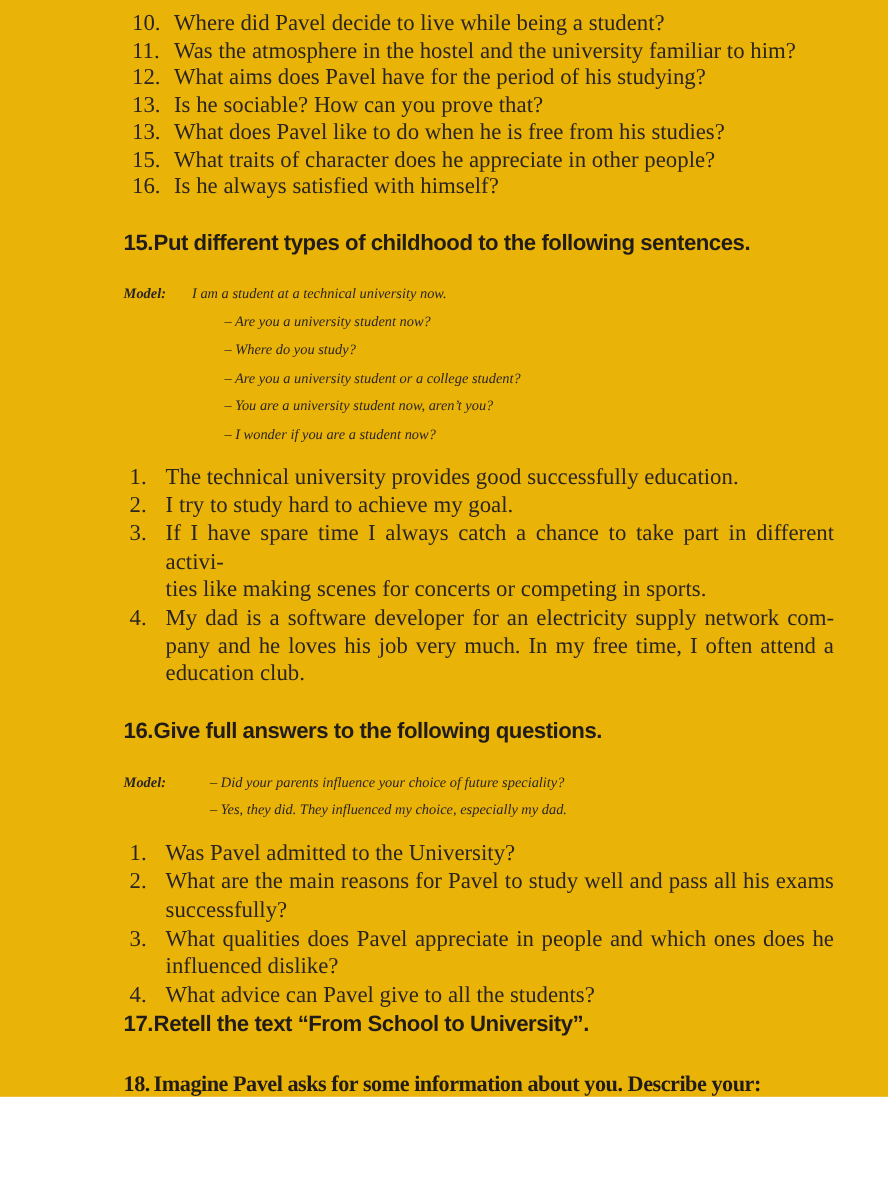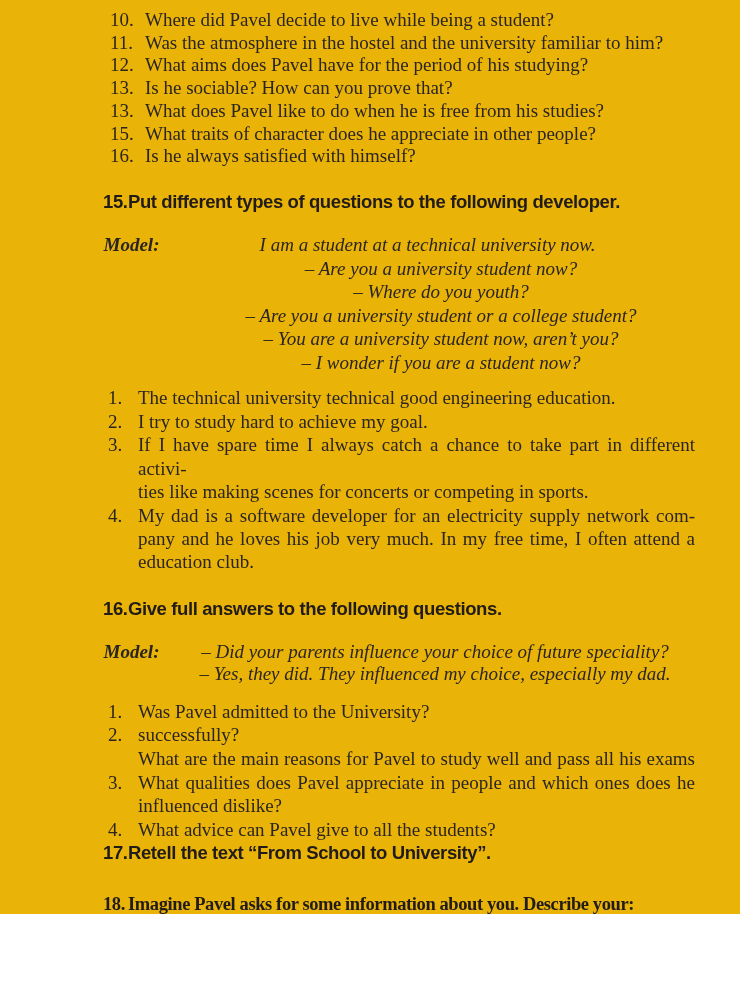--- a/index.html
+++ b/index.html
@@ -32,21 +32,21 @@
     color: #211c19;
   }
   .heading .hnum { flex: none; width: 25px; }
   .heading .htxt { flex: 1; }
   .h15 { margin-top: 22px; }
   .h16 { margin-top: 23px; }
   .h17 { }
   .h18 { margin-top: 27px; font-family: Liberation Serif, serif; }
 
   
-  .model { display: flex; font-size: 19px; font-style: italic; text-align: center; }
+  .model { display: flex; font-size: 12px; font-style: italic; }
   .model .model-label { flex: none; width: 57px; font-weight: bold; }
   .model .lines { flex: 1; }
   .ln { display: block; }
   .model15 { margin-top: 19px; line-height: 23.6px; }
   .model15 .ln.dash { padding-left: 27px; }
   .model16 { margin-top: 20px; line-height: 22px; }
   .model16 .ln { padding-left: 15px; }
 
   
   .slist .qrow { display: flex; font-size: 19px; }
@@ -115,40 +115,40 @@
         <span class="txt">What traits of character does he appreciate in other people?</span>
       </div>
       <div class="qrow">
         <span class="num">16.</span>
         <span class="txt">Is he always satisfied with himself?</span>
       </div>
     </div>
 
     <div class="heading h15">
       <span class="hnum">15.</span>
-      <span class="htxt">Put different types of questions to the following developer.</span>
+      <span class="htxt">Put different types of childhood to the following sentences.</span>
     </div>
 
     <div class="model model15">
       <span class="model-label">Model:</span>
       <span class="lines">
         <span class="ln">I am a student at a technical university now.</span>
         <span class="ln dash">– Are you a university student now?</span>
-        <span class="ln dash">– Where do you youth?</span>
+        <span class="ln dash">– Where do you study?</span>
         <span class="ln dash">– Are you a university student or a college student?</span>
         <span class="ln dash">– You are a university student now, aren’t you?</span>
         <span class="ln dash">– I wonder if you are a student now?</span>
       </span>
     </div>
 
     <div class="slist list15">
       <div class="qrow">
         <span class="num">1.</span>
         <span class="txt">
-          <span class="ln">The technical university technical good engineering education.</span>
+          <span class="ln">The technical university provides good successfully education.</span>
         </span>
       </div>
       <div class="qrow">
         <span class="num">2.</span>
         <span class="txt">
           <span class="ln">I try to study hard to achieve my goal.</span>
         </span>
       </div>
       <div class="qrow">
         <span class="num">3.</span>
@@ -183,22 +183,22 @@
     <div class="slist list16">
       <div class="qrow">
         <span class="num">1.</span>
         <span class="txt">
           <span class="ln">Was Pavel admitted to the University?</span>
         </span>
       </div>
       <div class="qrow">
         <span class="num">2.</span>
         <span class="txt">
+          <span class="ln just">What are the main reasons for Pavel to study well and pass all his exams</span>
           <span class="ln">successfully?</span>
-          <span class="ln just">What are the main reasons for Pavel to study well and pass all his exams</span>
         </span>
       </div>
       <div class="qrow">
         <span class="num">3.</span>
         <span class="txt">
           <span class="ln just">What qualities does Pavel appreciate in people and which ones does he</span>
           <span class="ln">influenced dislike?</span>
         </span>
       </div>
       <div class="qrow">

